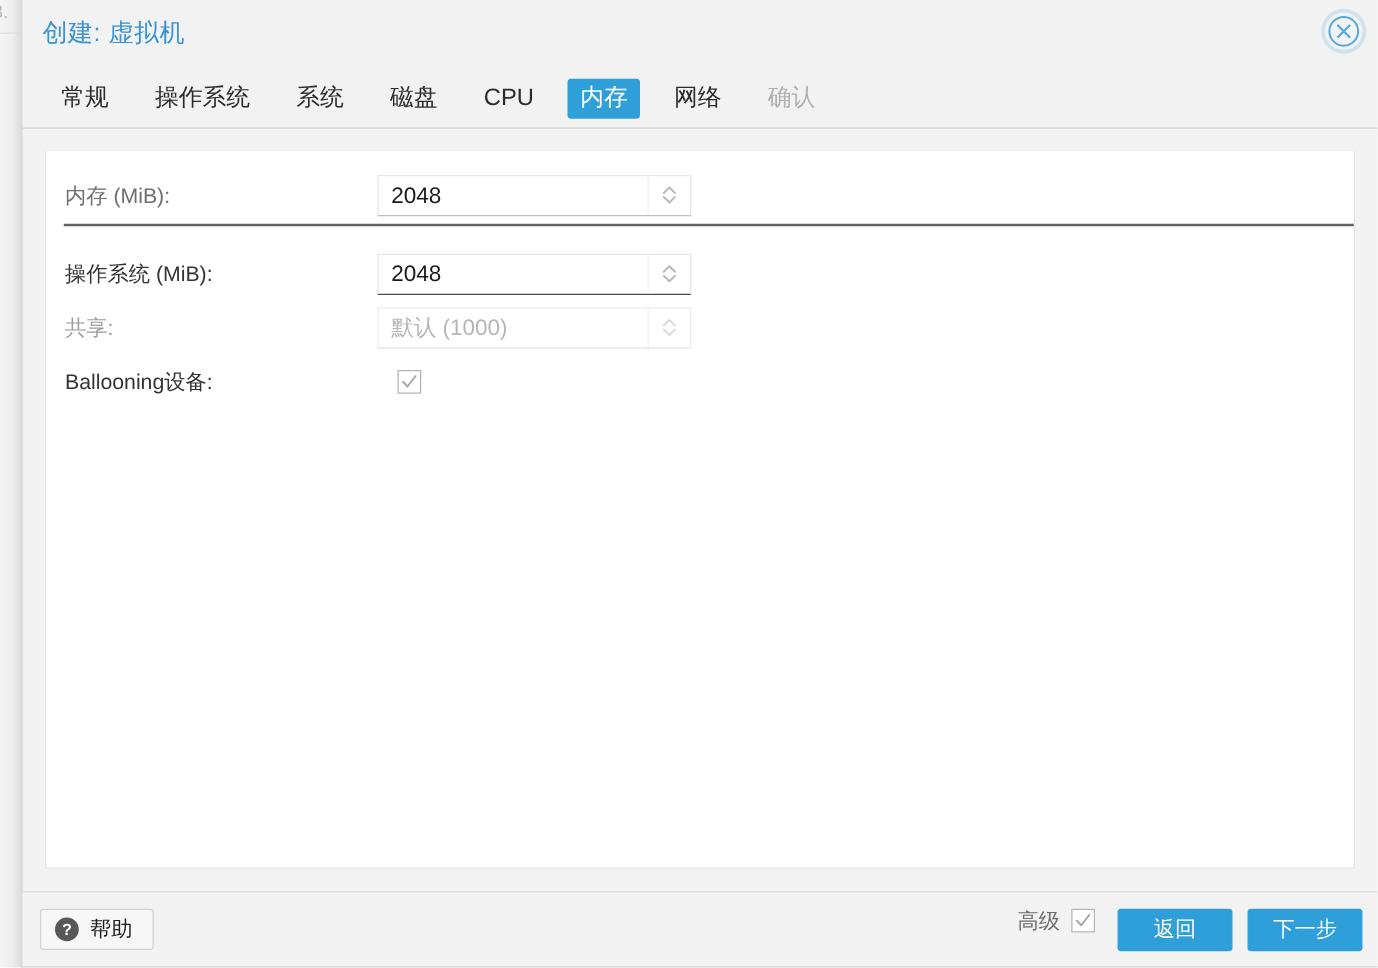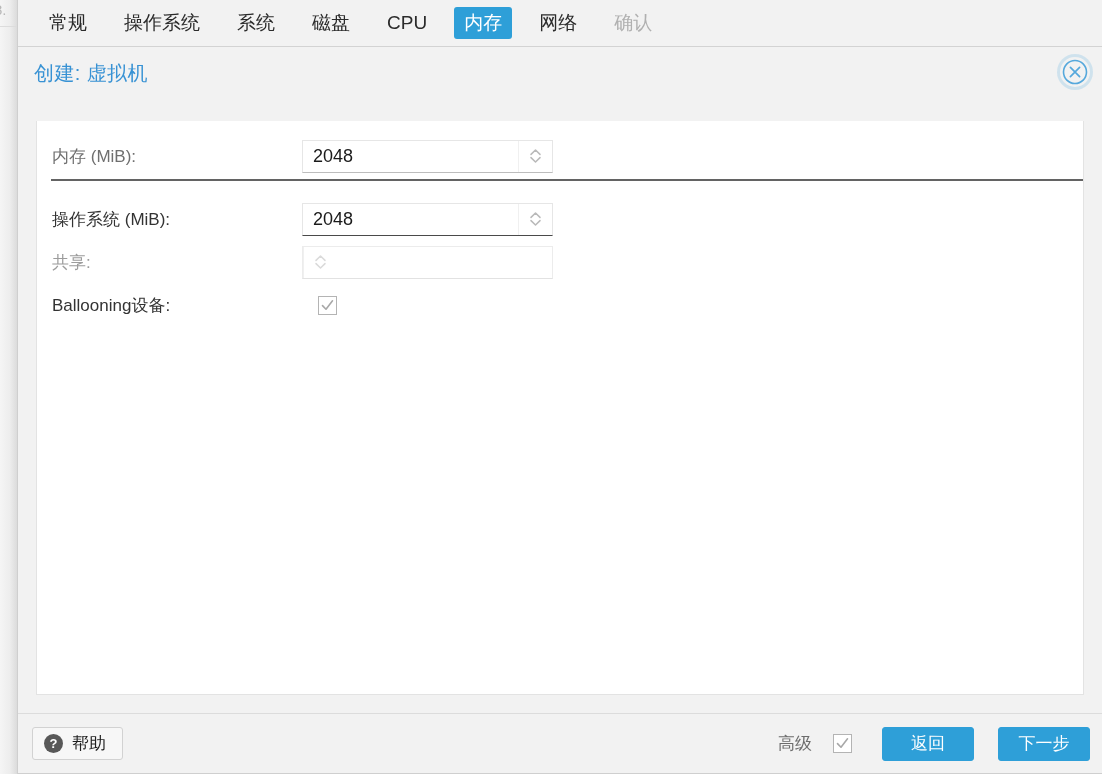--- a/index.html
+++ b/index.html
@@ -232,22 +232,22 @@
     display: flex;
     align-items: center;
     justify-content: center;
     line-height: 19px;
   }
 
   #footer-right {
     position: absolute;
     right: 12px;
     display: flex;
-    align-items: center;
-    gap: 12px;
+    align-items: flex-start;
+    gap: 0px;
   }
   #adv-label {
     font-size: 17px;
     color: #6d6d6d;
     margin-right: 9px;
     line-height: 20px;
   }
   #adv-cbox {
     width: 19px; height: 19px;
     border: 1px solid #b4b4b4;
@@ -276,39 +276,39 @@
 <body>
 
 <div id="bg-layer">
   <div id="bg-strip"></div>
   <div id="bg-hline"></div>
   <div id="bg-clipped-text">8.</div>
 </div>
 
 <div id="modal">
 
+  <div id="titlebar">
+    <div id="title-text">创建: 虚拟机</div>
+    <div id="close-btn">
+      <svg width="26" height="26" viewBox="0 0 26 26" aria-hidden="true">
+        <circle cx="13" cy="13" r="11.5" fill="none" stroke="#55a8dc" stroke-width="1.6"></circle>
+        <path d="M8.4 8.4 L17.6 17.6 M17.6 8.4 L8.4 17.6" stroke="#55a8dc" stroke-width="1.7" stroke-linecap="round"></path>
+      </svg>
+    </div>
+  </div>
+
   <div id="tabstrip">
     <div class="tab">常规</div>
     <div class="tab">操作系统</div>
     <div class="tab">系统</div>
     <div class="tab">磁盘</div>
     <div class="tab">CPU</div>
     <div class="tab active">内存</div>
     <div class="tab">网络</div>
     <div class="tab disabled">确认</div>
-  </div>
-
-  <div id="titlebar">
-    <div id="title-text">创建: 虚拟机</div>
-    <div id="close-btn">
-      <svg width="26" height="26" viewBox="0 0 26 26" aria-hidden="true">
-        <circle cx="13" cy="13" r="11.5" fill="none" stroke="#55a8dc" stroke-width="1.6"></circle>
-        <path d="M8.4 8.4 L17.6 17.6 M17.6 8.4 L8.4 17.6" stroke="#55a8dc" stroke-width="1.7" stroke-linecap="round"></path>
-      </svg>
-    </div>
   </div>
 
   <div id="content">
 
     <div class="form-row" style="top:14px;">
       <div class="field-label dim" style="top:auto;">内存 (MiB):</div>
       <div class="spinner">
         <div class="spinner-value">2048</div>
         <div class="spinner-arrows">
           <svg width="15" height="20" viewBox="0 0 15 20" aria-hidden="true">
@@ -330,20 +330,21 @@
             <path d="M3 8.4 L7.5 4 L12 8.4" fill="none" stroke="#b9b9b9" stroke-width="1.5" stroke-linecap="round" stroke-linejoin="round"></path>
             <path d="M3 11.6 L7.5 16 L12 11.6" fill="none" stroke="#b9b9b9" stroke-width="1.5" stroke-linecap="round" stroke-linejoin="round"></path>
           </svg>
         </div>
       </div>
     </div>
 
     <div class="form-row" style="top:120px;">
       <div class="field-label muted">共享:</div>
       <div class="spinner disabled">
+        <div class="spinner-value">默认 (1000)</div>
         <div class="spinner-arrows">
           <svg width="15" height="20" viewBox="0 0 15 20" aria-hidden="true">
             <path d="M3 8.4 L7.5 4 L12 8.4" fill="none" stroke="#dadada" stroke-width="1.5" stroke-linecap="round" stroke-linejoin="round"></path>
             <path d="M3 11.6 L7.5 16 L12 11.6" fill="none" stroke="#dadada" stroke-width="1.5" stroke-linecap="round" stroke-linejoin="round"></path>
           </svg>
         </div>
       </div>
     </div>
 
     <div class="form-row" style="top:163px;">

